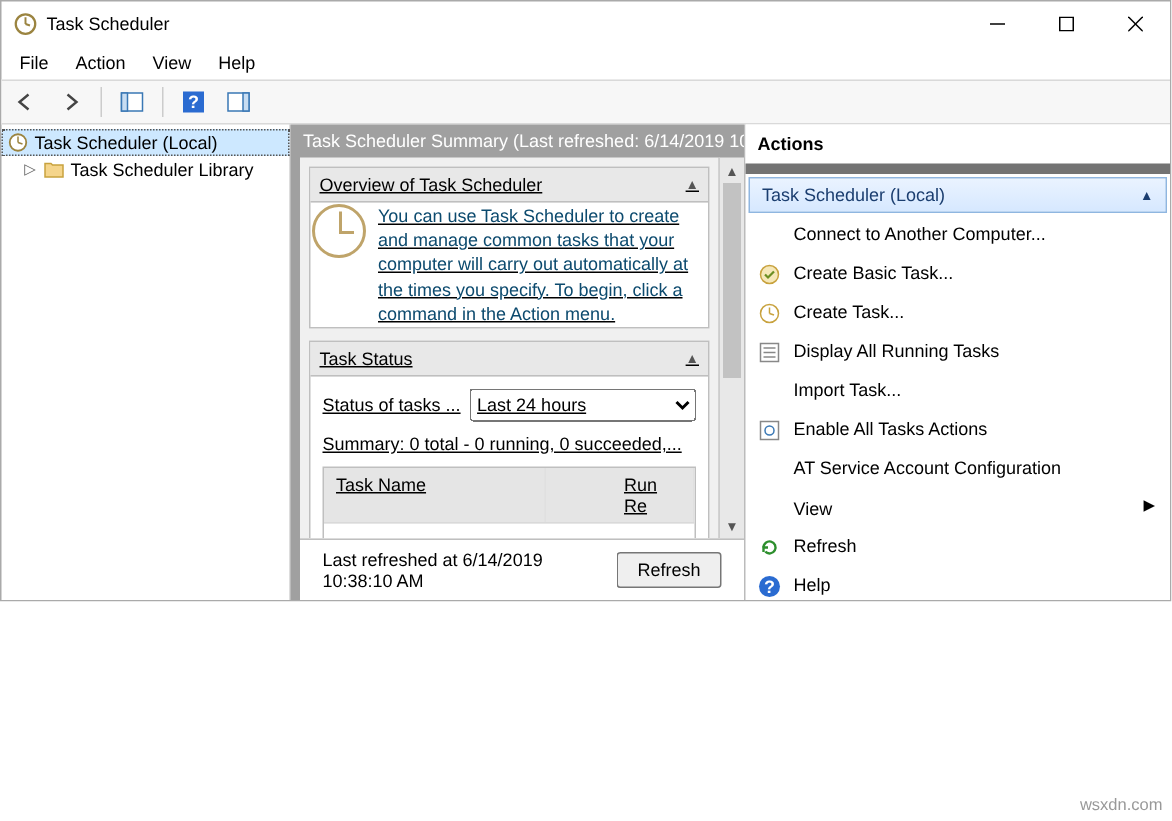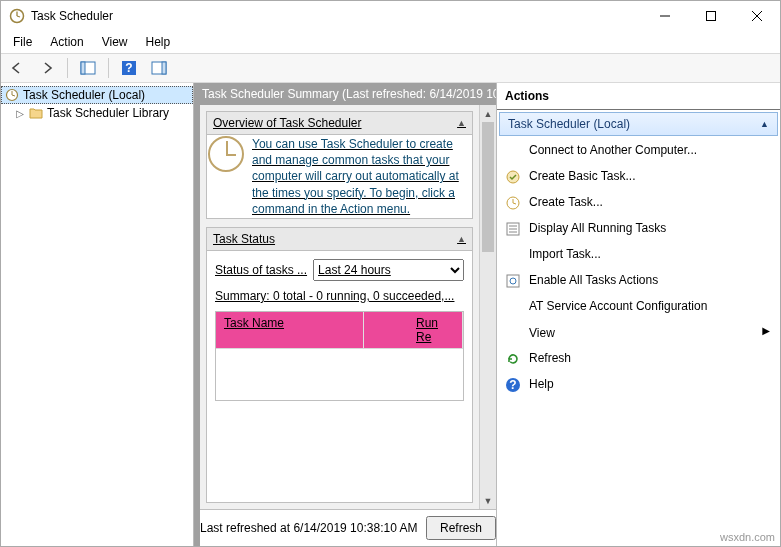--- a/index.html
+++ b/index.html
@@ -1,17 +1,17 @@
 <!DOCTYPE html>
 <html><head>
 <meta charset="utf-8">
 <style>
   * { box-sizing: border-box; font-family: "Segoe UI", Tahoma, sans-serif; font-size: 12px; }
   body { margin: 0; background: #fff; }
-  .window { width: 781px; height: 547px; border: 1px solid #aaa; display: flex; flex-direction: column; background: #fff; }
+  .window { width: 781px; height: 401px; border: 1px solid #aaa; display: flex; flex-direction: column; background: #fff; }
   .titlebar { height: 30px; display: flex; align-items: center; padding: 0 0 0 8px; }
   .titlebar .title { flex: 1; }
   .titlebar .winbtn { width: 46px; height: 30px; display: flex; align-items: center; justify-content: center; }
   .menubar { height: 22px; display: flex; align-items: center; padding: 0 4px; gap: 2px; }
   .menubar .menu { padding: 2px 8px; }
   .toolbar { height: 30px; border-top: 1px solid #d9d9d9; border-bottom: 1px solid #d9d9d9; background: #f7f7f7; display: flex; align-items: center; padding: 0 4px; gap: 6px; }
   .tbtn { width: 24px; height: 24px; display: flex; align-items: center; justify-content: center; border: 1px solid transparent; }
   .tsep { width: 1px; height: 20px; background: #ccc; margin: 0 2px; }
   .content { flex: 1; display: flex; min-height: 0; }
   .leftpane { width: 193px; border-right: 1px solid #bbb; padding: 3px 0; }
@@ -31,26 +31,26 @@
   .panelhead { background: #e8e8e8; border-bottom: 1px solid #bfbfbf; padding: 4px 6px; display: flex; align-items: center; justify-content: space-between; }
   .panelhead .collapse { font-size: 9px; color: #555; }
   .panelbody { padding: 1px; display: flex; gap: 8px; font-size: 12px; color: #0c4a6e; }
   .clockicon { width:36px; height:36px; border:2px solid #bfa46a; border-radius:50%; position:relative; flex-shrink:0; background:#fff; }
   .clockicon::before { content:""; position:absolute; left:50%; top:10%; width:2px; height:40%; background:#bfa46a; transform-origin:bottom; }
   .clockicon::after { content:""; position:absolute; left:50%; top:50%; width:30%; height:2px; background:#bfa46a; }
   .statusbody { padding: 8px; display:flex; flex-direction:column; gap:8px; font-size:12px; }
   .statusrow { display:flex; align-items:center; gap:6px; }
   select { font-size:12px; height:22px; }
   .tasktable { border:1px solid #bfbfbf; background:#fff; height:90px; }
-  .tasktable .th { display:flex; background:#ec4899; border-bottom:1px solid #d9d9d9;gap:44px; }
+  .tasktable .th { display:flex; background:#e5e5e5; border-bottom:1px solid #d9d9d9;gap:44px; }
   .tasktable .th > div { padding:4px 8px; border-right:1px solid #e0e0e0; }
-  .footer { background:#fff; border-top:1px solid #bfbfbf; padding:6px 0; display:flex; align-items:center; justify-content:space-between; margin: 0 0 0 6px; }
+  .footer { background:#fff; border-top:1px solid #bfbfbf; padding:6px 15px; display:flex; align-items:center; justify-content:space-between; margin: 0 0 0 6px; }
   .footer button { padding:3px 12px; font-size:12px; }
   .rightpane { width: 284px; border-left:1px solid #bbb; display:flex; flex-direction:column; }
-  .rhead { background:#fff; border-bottom:1px solid #737373; padding:6px 8px; font-weight:bold; }
+  .rhead { background:#fff; border-bottom:7px solid #737373; padding:6px 8px; font-weight:bold; }
   .rgroup { background: linear-gradient(#eaf3ff,#d6e8ff); border:1px solid #8fb6e0; margin:2px; padding:4px 8px; display:flex; justify-content:space-between; align-items:center; color:#1b3e70; }
   .raction { display:flex; align-items:flex-start; gap:8px; padding:5px 10px 5px 8px; }
   .raction .icon { width:16px; height:16px; display:flex; align-items:center; justify-content:center; }
   .watermark { position:absolute; bottom:4px; right:6px; font-size:11px; color:#999; }
   svg { display:block; }
 </style>
 </head>
 <body>
 
 <div class="window">

